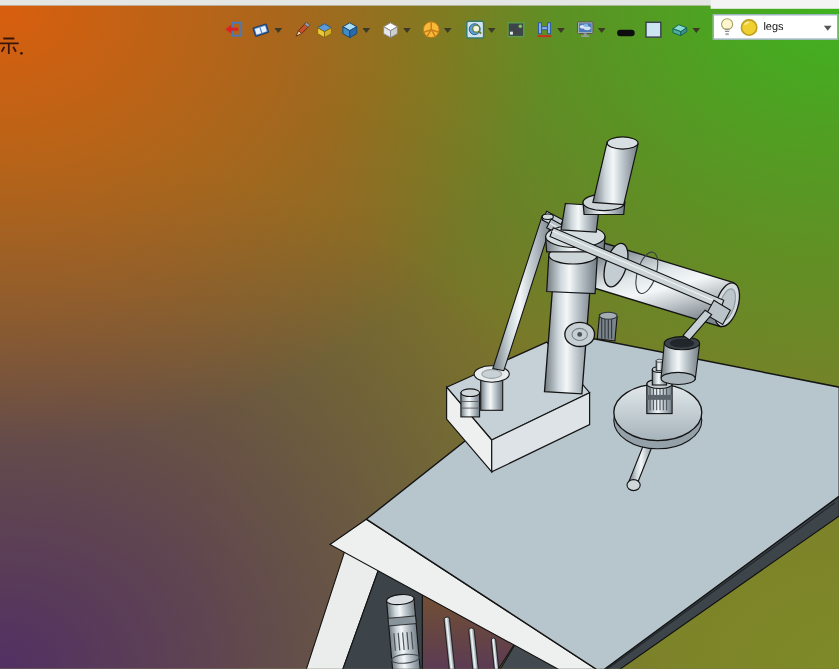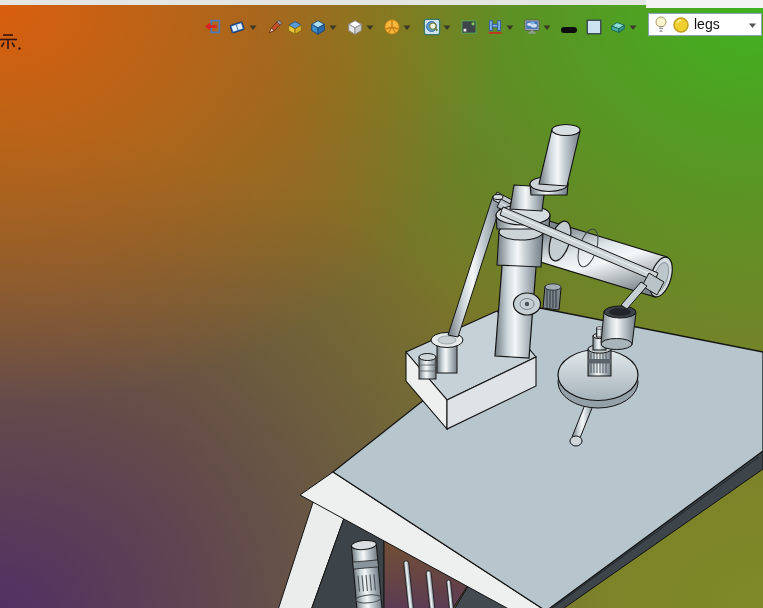--- a/index.html
+++ b/index.html
@@ -12,21 +12,21 @@
       radial-gradient(95% 95% at 0% 0%, #d95e0e 0%, rgba(217,94,14,0) 70%),
       radial-gradient(95% 95% at 100% 0%, #3fb31f 0%, rgba(63,179,31,0) 70%),
       radial-gradient(110% 110% at 0% 100%, #523063 0%, rgba(82,48,99,0) 72%),
       radial-gradient(110% 110% at 100% 100%, #7e8a28 0%, rgba(126,138,40,0) 75%),
       #7a6f2a;}
   .model-svg{position:absolute;left:0;top:0;width:763px;height:608px;}
   .cjk{position:absolute;left:-2px;top:27px;width:24px;height:22px;}
   .tb-btn{position:absolute;top:12px;height:20px;display:flex;align-items:center;gap:2px;cursor:default;}
   .combo{position:absolute;left:648px;top:8px;width:114px;height:23px;background:#fff;
          border:1px solid #8aa4bc;box-sizing:border-box;display:flex;align-items:center;}
-  .combo-label{font-size:14px;color:#111;margin-left:4px;line-height:21px;}
+  .combo-label{font-size:10px;color:#111;margin-left:4px;line-height:21px;}
   .combo-arrow{position:absolute;right:4px;top:8px;}
 </style>
 </head>
 <body>
 
 <div class="viewport">
 
   <svg class="cjk" viewBox="0 0 24 22">
     <g stroke="#38140c" stroke-width="1.6" fill="none">
       <path d="M5,3 H15"></path>

